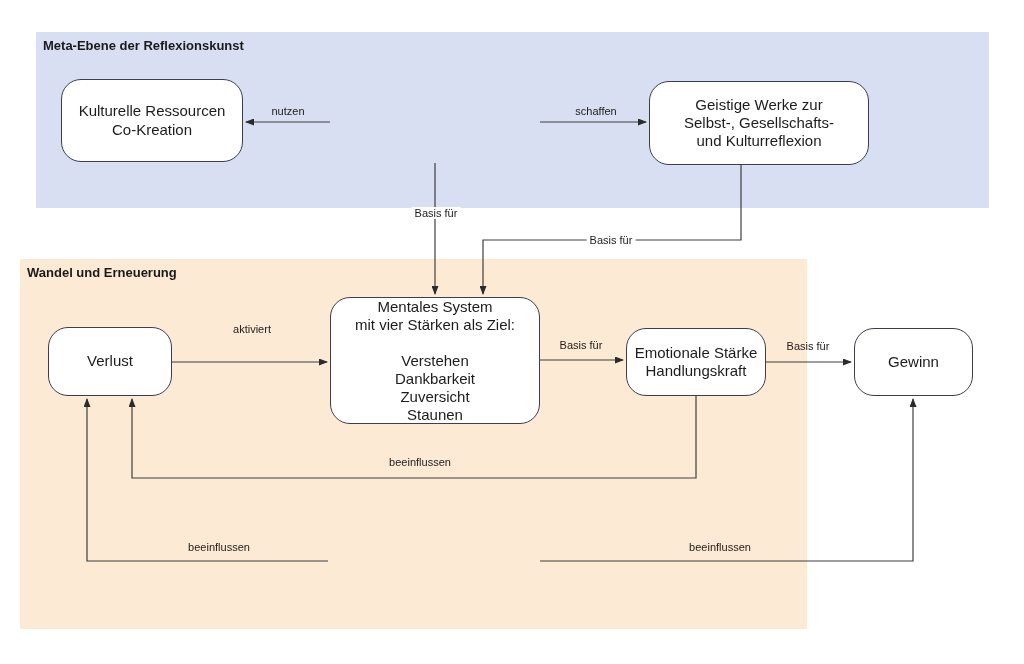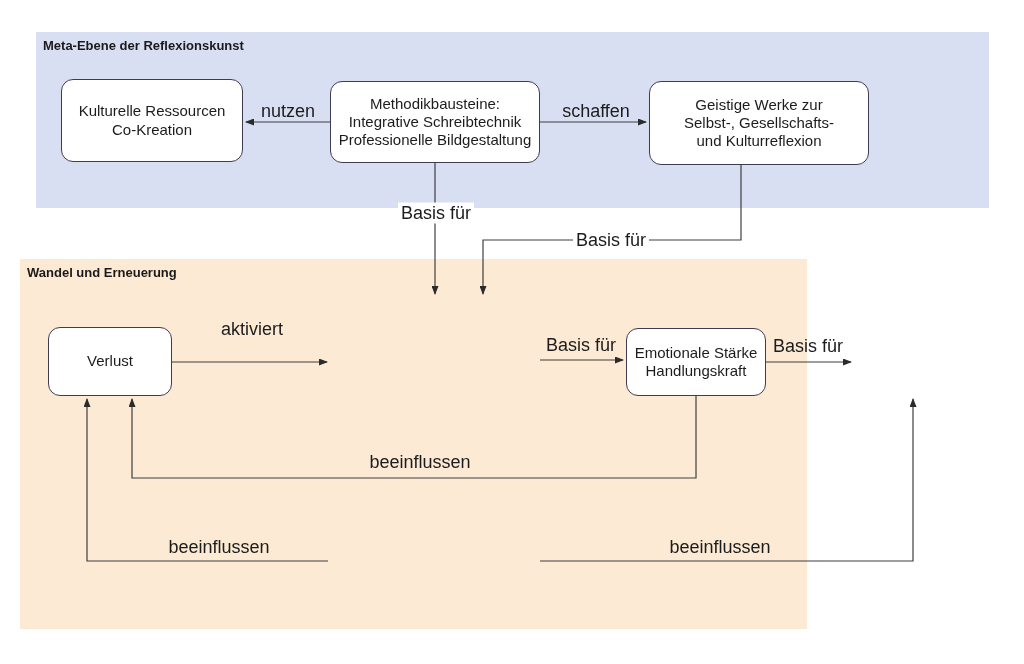--- a/index.html
+++ b/index.html
@@ -40,21 +40,21 @@
     left: 0; top: 0;
     width: 1024px; height: 664px;
     z-index: 1;
     pointer-events: none;
   }
   .node {
     position: absolute;
     z-index: 2;
     background: #ffffff;
     border: 1.5px solid #3d3d52;
-    border-radius: 12px;
+    border-radius: 20px;
     display: flex;
     align-items: center;
     justify-content: center;
     text-align: center;
     box-sizing: border-box;
     font-size: 15px;
     line-height: 1.22;
     color: #1c1c1c;
     white-space: pre-line;
     padding: 2px 4px;
@@ -64,21 +64,21 @@
   .node-geistige    { left: 649px; top: 81px;  width: 220px; height: 84px; }
   .node-verlust     { left: 48px;  top: 327px; width: 124px; height: 69px; }
   .node-mentales    { left: 330px; top: 297px; width: 210px; height: 127px; line-height: 1.2; }
   .node-emotionale  { left: 626px; top: 328px; width: 140px; height: 68px; text-align: center; }
   .node-gewinn      { left: 854px; top: 328px; width: 119px; height: 68px; }
   .node-umstaende   { left: 328px; top: 527px; width: 212px; height: 69px; }
   .edge-label {
     position: absolute;
     z-index: 3;
     transform: translate(-50%, -50%);
-    font-size: 18px;
+    font-size: 11px;
     color: #1c1c1c;
     white-space: nowrap;
   }
   .edge-label.on-line {
     background: #ffffff;
     padding: 0 3px;
   }
   .lbl-nutzen        { left: 288px; top: 111px; }
   .lbl-schaffen      { left: 596px; top: 111px; }
   .lbl-basis1        { left: 436px; top: 213px; }
@@ -119,36 +119,43 @@
       <path d="M696,396 V478 H132 V399" marker-end="url(#arrow)"></path>
       <path d="M328,561 H87 V399" marker-end="url(#arrow)"></path>
       <path d="M540,561 H913 V399" marker-end="url(#arrow)"></path>
     </g>
   </svg>
 
   <div class="node node-kulturelle">
     <span>Kulturelle Ressourcen
 Co-Kreation</span>
   </div>
-  <div class="node node-methodik">
-    <span>Methodikbausteine:
-Integrative Schreibtechnik
-Professionelle Bildgestaltung</span>
-  </div>
   <div class="node node-geistige">
     <span>Geistige Werke zur
 Selbst-, Gesellschafts-
 und Kulturreflexion</span>
   </div>
   <div class="node node-verlust">
     <span>Verlust</span>
   </div>
+  <div class="node node-mentales">
+    <span>Mentales System
+mit vier Stärken als Ziel:
+
+Verstehen
+Dankbarkeit
+Zuversicht
+Staunen</span>
+  </div>
   <div class="node node-emotionale">
     <span>Emotionale Stärke
 Handlungskraft</span>
+  </div>
+  <div class="node node-gewinn">
+    <span>Gewinn</span>
   </div>
 
   <span class="edge-label lbl-nutzen">nutzen</span>
   <span class="edge-label lbl-schaffen">schaffen</span>
   <span class="edge-label on-line lbl-basis1">Basis für</span>
   <span class="edge-label on-line lbl-basis2">Basis für</span>
   <span class="edge-label lbl-aktiviert">aktiviert</span>
   <span class="edge-label lbl-basis3">Basis für</span>
   <span class="edge-label lbl-basis4">Basis für</span>
   <span class="edge-label lbl-beeinflussen1">beeinflussen</span>

